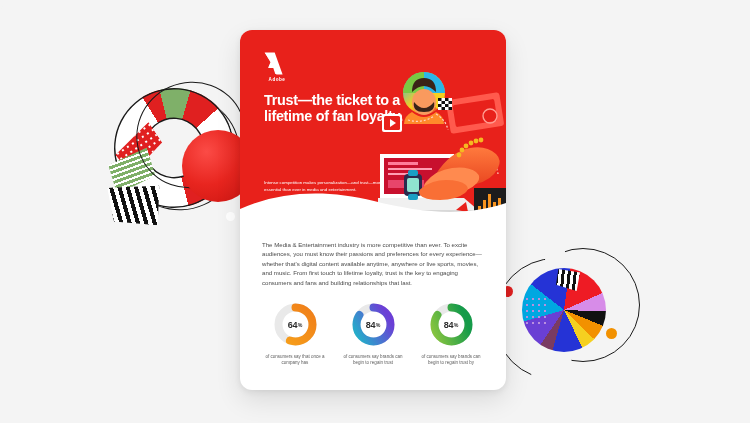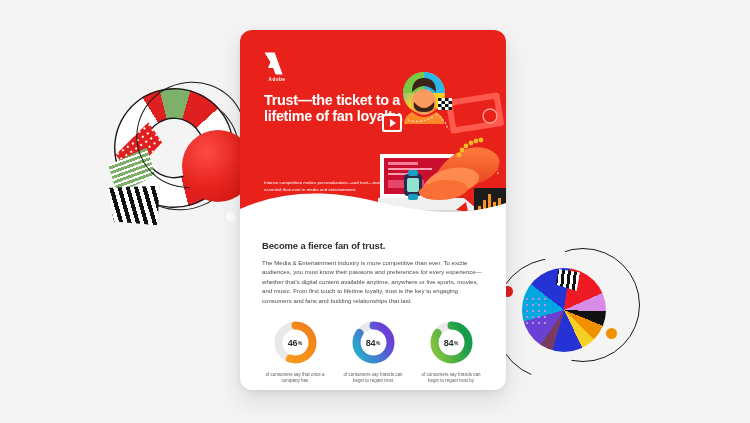--- a/index.html
+++ b/index.html
@@ -310,40 +310,39 @@
         </g>
         <path d="M78 140 l10 -8 l2 10 z" fill="#e8211b"></path>
       </svg>
 
       <svg class="wave" viewBox="0 0 266 44" preserveAspectRatio="none">
         <path d="M0 26 C 40 8, 86 6, 134 18 C 182 30, 224 34, 266 20 L266 44 L0 44 Z" fill="#ffffff"></path>
       </svg>
     </div>
 
     <div class="card-body">
-      <h2 class="sec-title">Become a fierce fan of trust.</h2>
       <p class="sec-copy">The Media &amp; Entertainment industry is more competitive than ever. To excite audiences, you must know their passions and preferences for every experience—whether that's digital content available anytime, anywhere or live sports, movies, and music. From first touch to lifetime loyalty, trust is the key to engaging consumers and fans and building relationships that last.</p>
     </div>
 
     <div class="stats">
 
       <div class="stat">
         <div class="donut">
           <svg width="45" height="45" viewBox="0 0 45 45">
             <defs>
               <linearGradient id="g1" x1="0" y1="0" x2="1" y2="1">
                 <stop offset="0" stop-color="#f7a11a"></stop>
                   <stop offset="1" stop-color="#f07f1a"></stop>
               </linearGradient>
             </defs>
             <circle cx="22.5" cy="22.5" r="17" fill="none" stroke="#e9e9e9" stroke-width="8"></circle>
             <circle class="arc" cx="22.5" cy="22.5" r="17" fill="none" stroke="url(#g1)" stroke-width="8" stroke-linecap="round" transform="rotate(-90 22.5 22.5)" stroke-dasharray="58.74778262212914 106.81415022205297"></circle>
           </svg>
           <div class="donut-val">
-            <span>46</span>
+            <span>64</span>
               <span class="pct">%</span>
           </div>
         </div>
         <div class="stat-cap">of consumers say that once a company has</div>
       </div>
 
       <div class="stat">
         <div class="donut">
           <svg width="45" height="45" viewBox="0 0 45 45">
             <defs>

